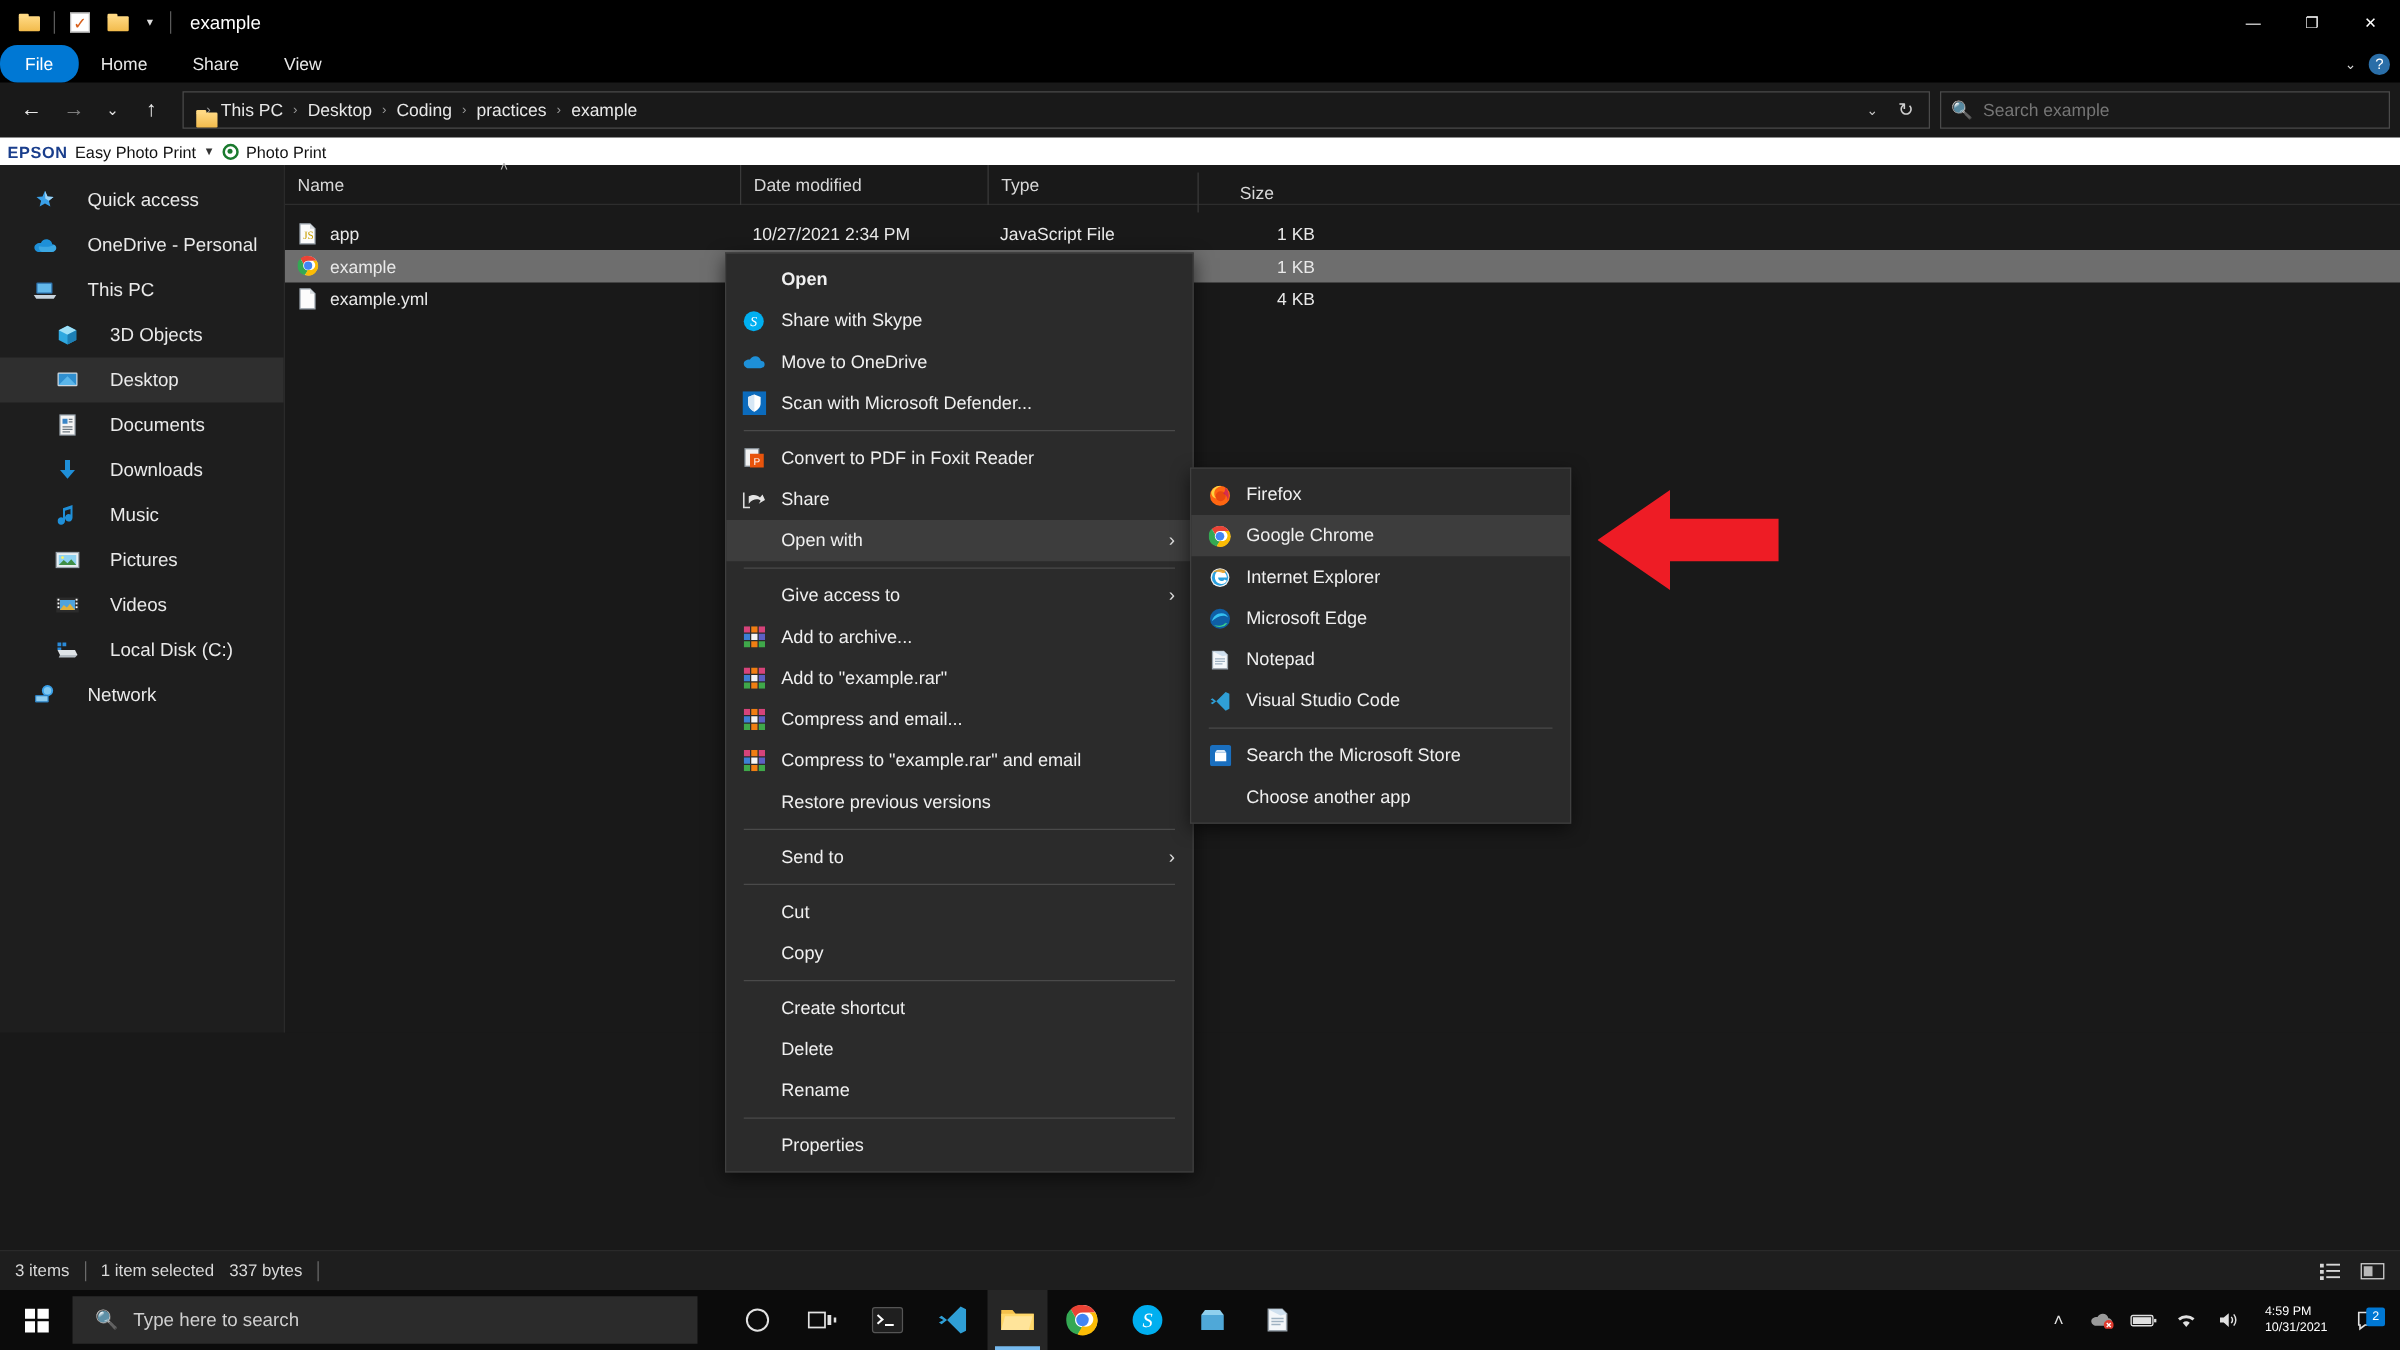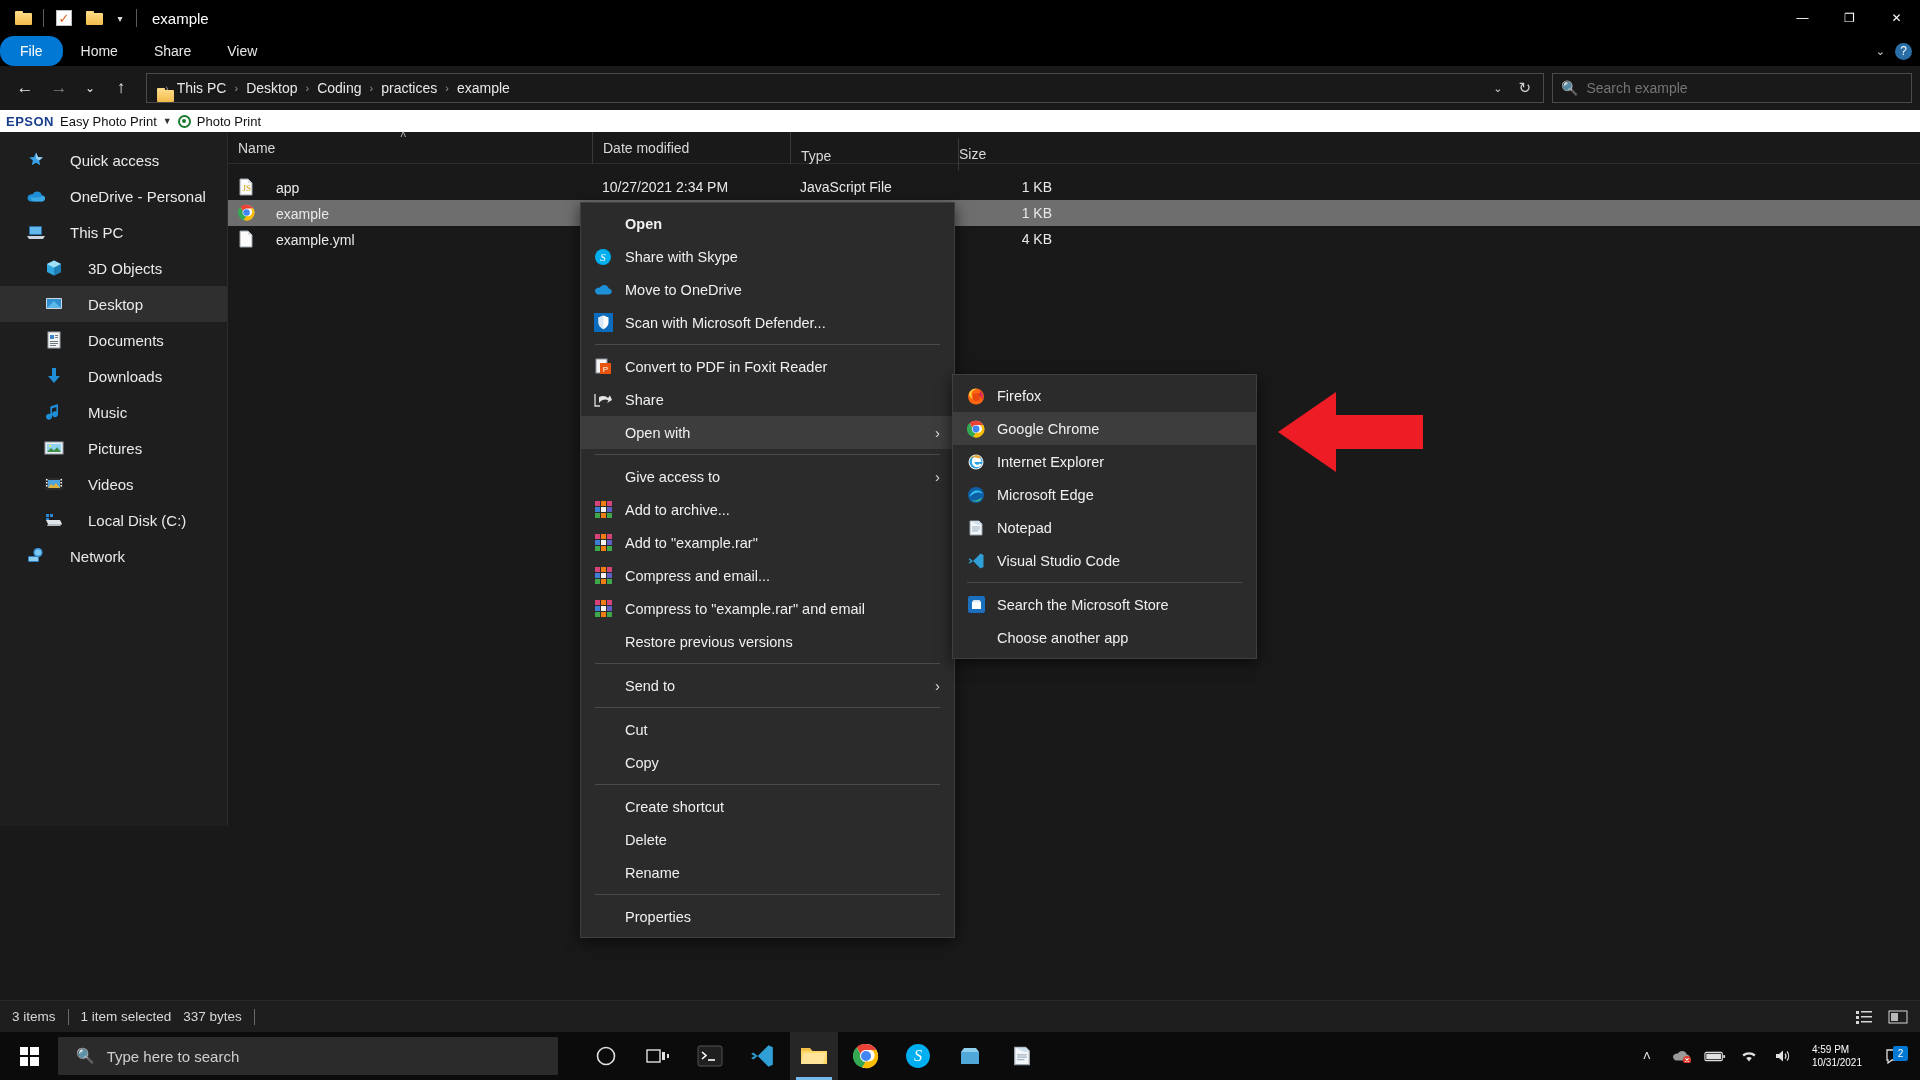--- a/index.html
+++ b/index.html
@@ -126,31 +126,31 @@
 
   #content { flex: 1; background: #191919; position: relative; }
   #colheader {
     height: 32px; display: flex; align-items: center; color: #d8d8d8; font-size: 14px;
     border-bottom: 1px solid #2d2d2d; position: relative;
   }
   .col { height: 32px; display: flex; align-items: center; padding-left: 10px; position: relative; }
   .col + .col { border-left: 1px solid #3a3a3a; }
   .col.name { width: 364px; }
   .col.date { width: 198px; }
-  .col.type { width: 168px; align-items: flex-end; }
-  .col.size { width: 106px; justify-content: flex-start; padding-right: 12px; padding-left: 0; margin-top: 12px; }
+  .col.type { width: 168px; }
+  .col.size { width: 106px; justify-content: center; padding-right: 12px; padding-left: 0; margin-top: 12px; }
   .sort-arrow {
     position: absolute; left: 172px; top: -4px; color: #bdbdbd; font-size: 11px;
   }
   .filerow {
     height: 26px; display: flex; align-items: center; font-size: 14px; color: #e9e9e9;
   }
   .filerow.selected { background: #6e6e6e; }
   .cell { display: flex; align-items: center; overflow: hidden; white-space: nowrap; }
-  .cell.name { width: 364px; gap: 20px; padding-left: 10px; align-items: flex-end; }
+  .cell.name { width: 364px; gap: 8px; padding-left: 10px; }
   .cell.date { width: 198px; padding-left: 10px; }
   .cell.type { width: 168px; padding-left: 10px; }
   .cell.size { width: 106px; justify-content: flex-end; padding-right: 12px; }
   .file-ico { width: 18px; height: 18px; flex: 0 0 18px; }
 
   
   #red-arrow { position: absolute; left: 1278px; top: 388px; }
 
   
   #ctxmenu {

